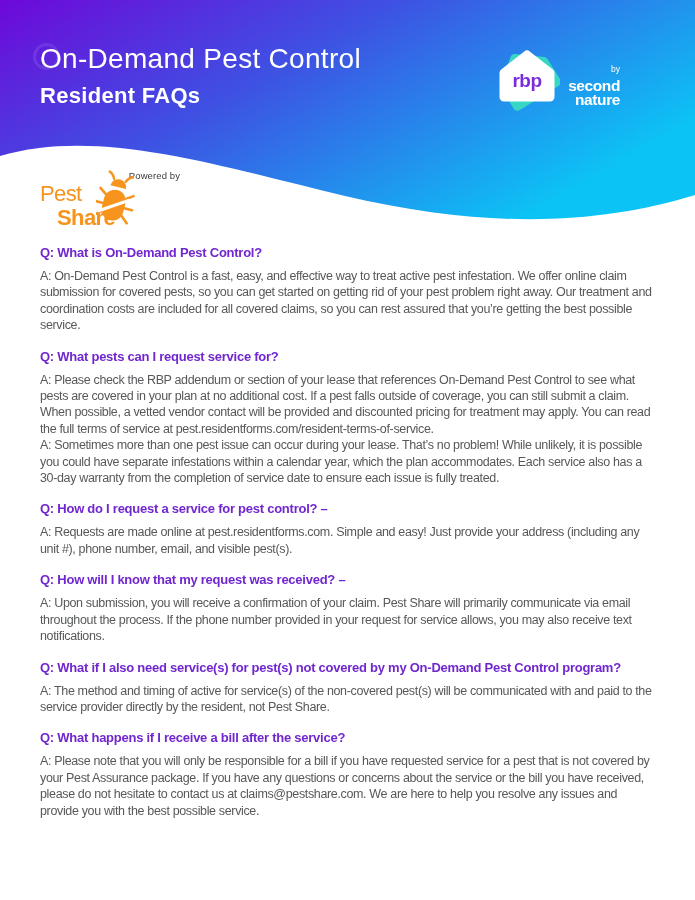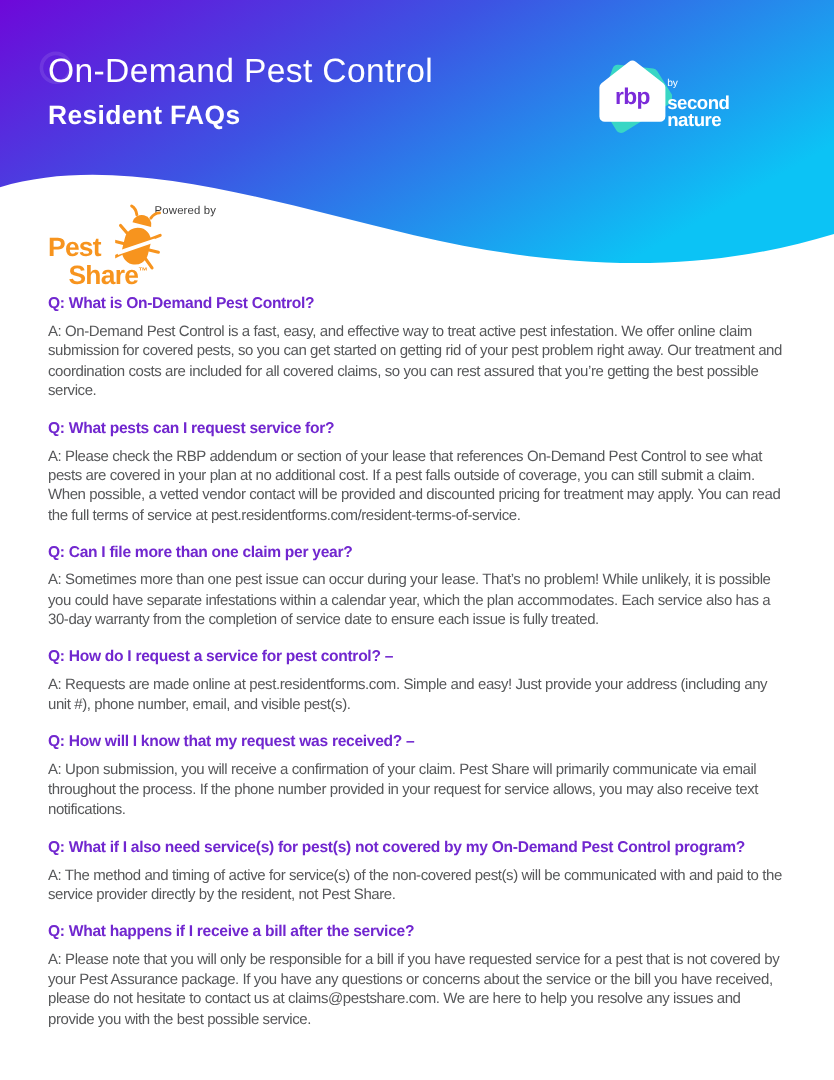--- a/index.html
+++ b/index.html
@@ -22,29 +22,29 @@
   .title-line1 { font-size: 28px; font-weight: 400; letter-spacing: 0.3px; line-height: 37px; }
   .title-line2 { font-size: 22px; font-weight: 700; letter-spacing: 0.3px; line-height: 37px; }
 
   .rbp-badge { position: absolute; left: 494px; top: 45px; width: 66px; height: 66px; }
   .rbp-badge text {
     font-family: "Liberation Sans", sans-serif; font-weight: 700;
     font-size: 19px; fill: #7b2bd9; letter-spacing: -0.5px; text-anchor: middle;
   }
   .sn-brand {
     position: absolute; left: 556px; top: 62px; width: 64px;
-    color: #ffffff; text-align: left; line-height: 14.5px;
+    color: #ffffff; text-align: right; line-height: 14.5px;
   }
   .sn-by { font-size: 8.5px; font-weight: 400; vertical-align: 4px; letter-spacing: 0; }
   .sn-word { font-size: 15.5px; font-weight: 700; letter-spacing: -0.4px; }
 
   
   .pestshare { position: absolute; left: 40px; top: 170px; width: 140px; height: 64px; }
   .powered-by { font-size: 9.5px; color: #3b3b3c; letter-spacing: 0.1px; text-align: right; }
-  .ps-line1 { font-size: 22px; font-weight: 700; color: #f7941e; letter-spacing: -0.6px; margin-top: 12px; }
+  .ps-line1 { font-size: 22px; font-weight: 400; color: #f7941e; letter-spacing: -0.6px; margin-top: 0; }
   .ps-line2 { font-size: 22px; font-weight: 700; color: #f7941e; letter-spacing: -0.6px; margin-left: 17px; margin-top: -2px; }
   .ps-tm { font-size: 8px; vertical-align: 9px; letter-spacing: 0; }
   .beetle { position: absolute; left: 56px; top: 0px; }
 
   
   .faq-section { position: absolute; top: 230px; left: 0; width: 695px; padding: 0 38px 0 40px; }
   .faq-q {
     font-size: 13px; font-weight: 700; color: #7127cf;
     letter-spacing: -0.25px; line-height: 17px; margin: 14px 0 7px 0;
   }
@@ -117,21 +117,20 @@
         <div class="faq-q">Q: What is On-Demand Pest Control?</div>
         <div class="faq-a">A: On-Demand Pest Control is a fast, easy, and effective way to treat active pest infestation. We offer online claim submission for covered pests, so you can get started on getting rid of your pest problem right away. Our treatment and coordination costs are included for all covered claims, so you can rest assured that you’re getting the best possible service.</div>
       </div>
 
       <div class="faq-item">
         <div class="faq-q">Q: What pests can I request service for?</div>
         <div class="faq-a">A: Please check the RBP addendum or section of your lease that references On-Demand Pest Control to see what pests are covered in your plan at no additional cost. If a pest falls outside of coverage, you can still submit a claim. When possible, a vetted vendor contact will be provided and discounted pricing for treatment may apply. You can read the full terms of service at pest.residentforms.com/resident-terms-of-service.</div>
       </div>
 
       <div class="faq-item">
-        <div class="faq-q">Q: Can I file more than one claim per year?</div>
         <div class="faq-a">A: Sometimes more than one pest issue can occur during your lease. That’s no problem! While unlikely, it is possible you could have separate infestations within a calendar year, which the plan accommodates. Each service also has a 30-day warranty from the completion of service date to ensure each issue is fully treated.</div>
       </div>
 
       <div class="faq-item">
         <div class="faq-q">Q: How do I request a service for pest control? –</div>
         <div class="faq-a">A: Requests are made online at pest.residentforms.com. Simple and easy! Just provide your address (including any unit #), phone number, email, and visible pest(s).</div>
       </div>
 
       <div class="faq-item">
         <div class="faq-q">Q: How will I know that my request was received? –</div>

